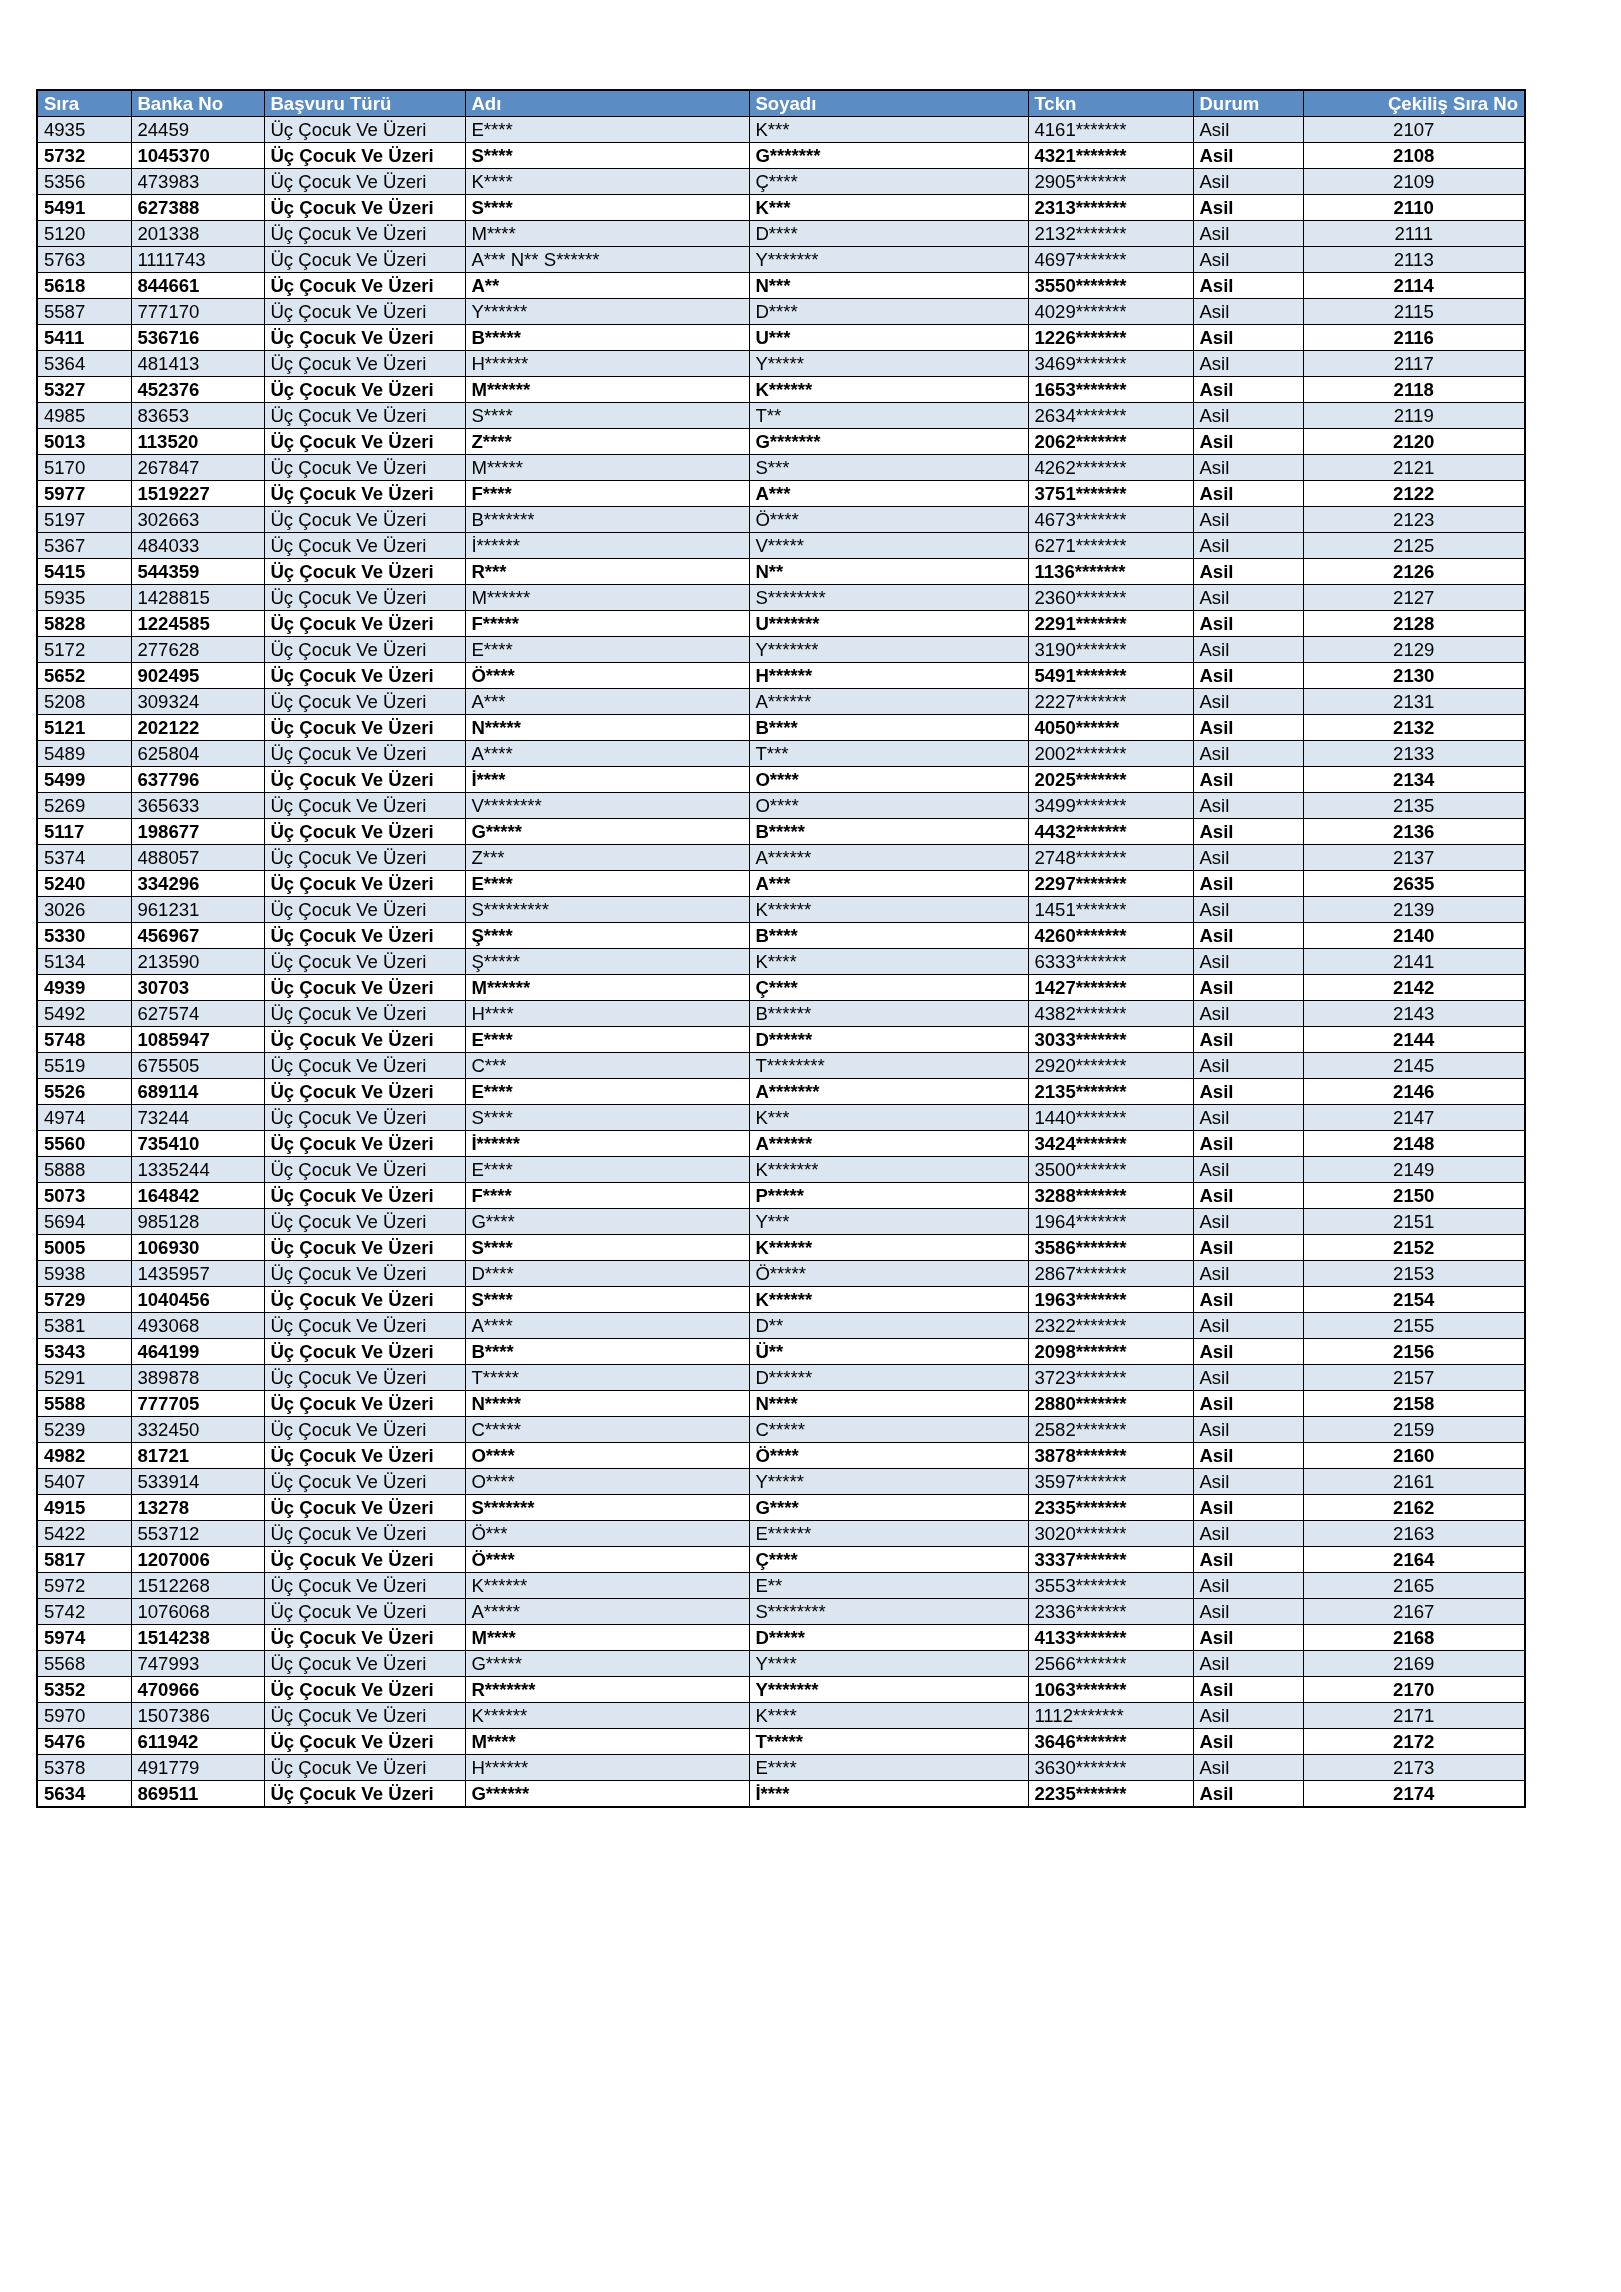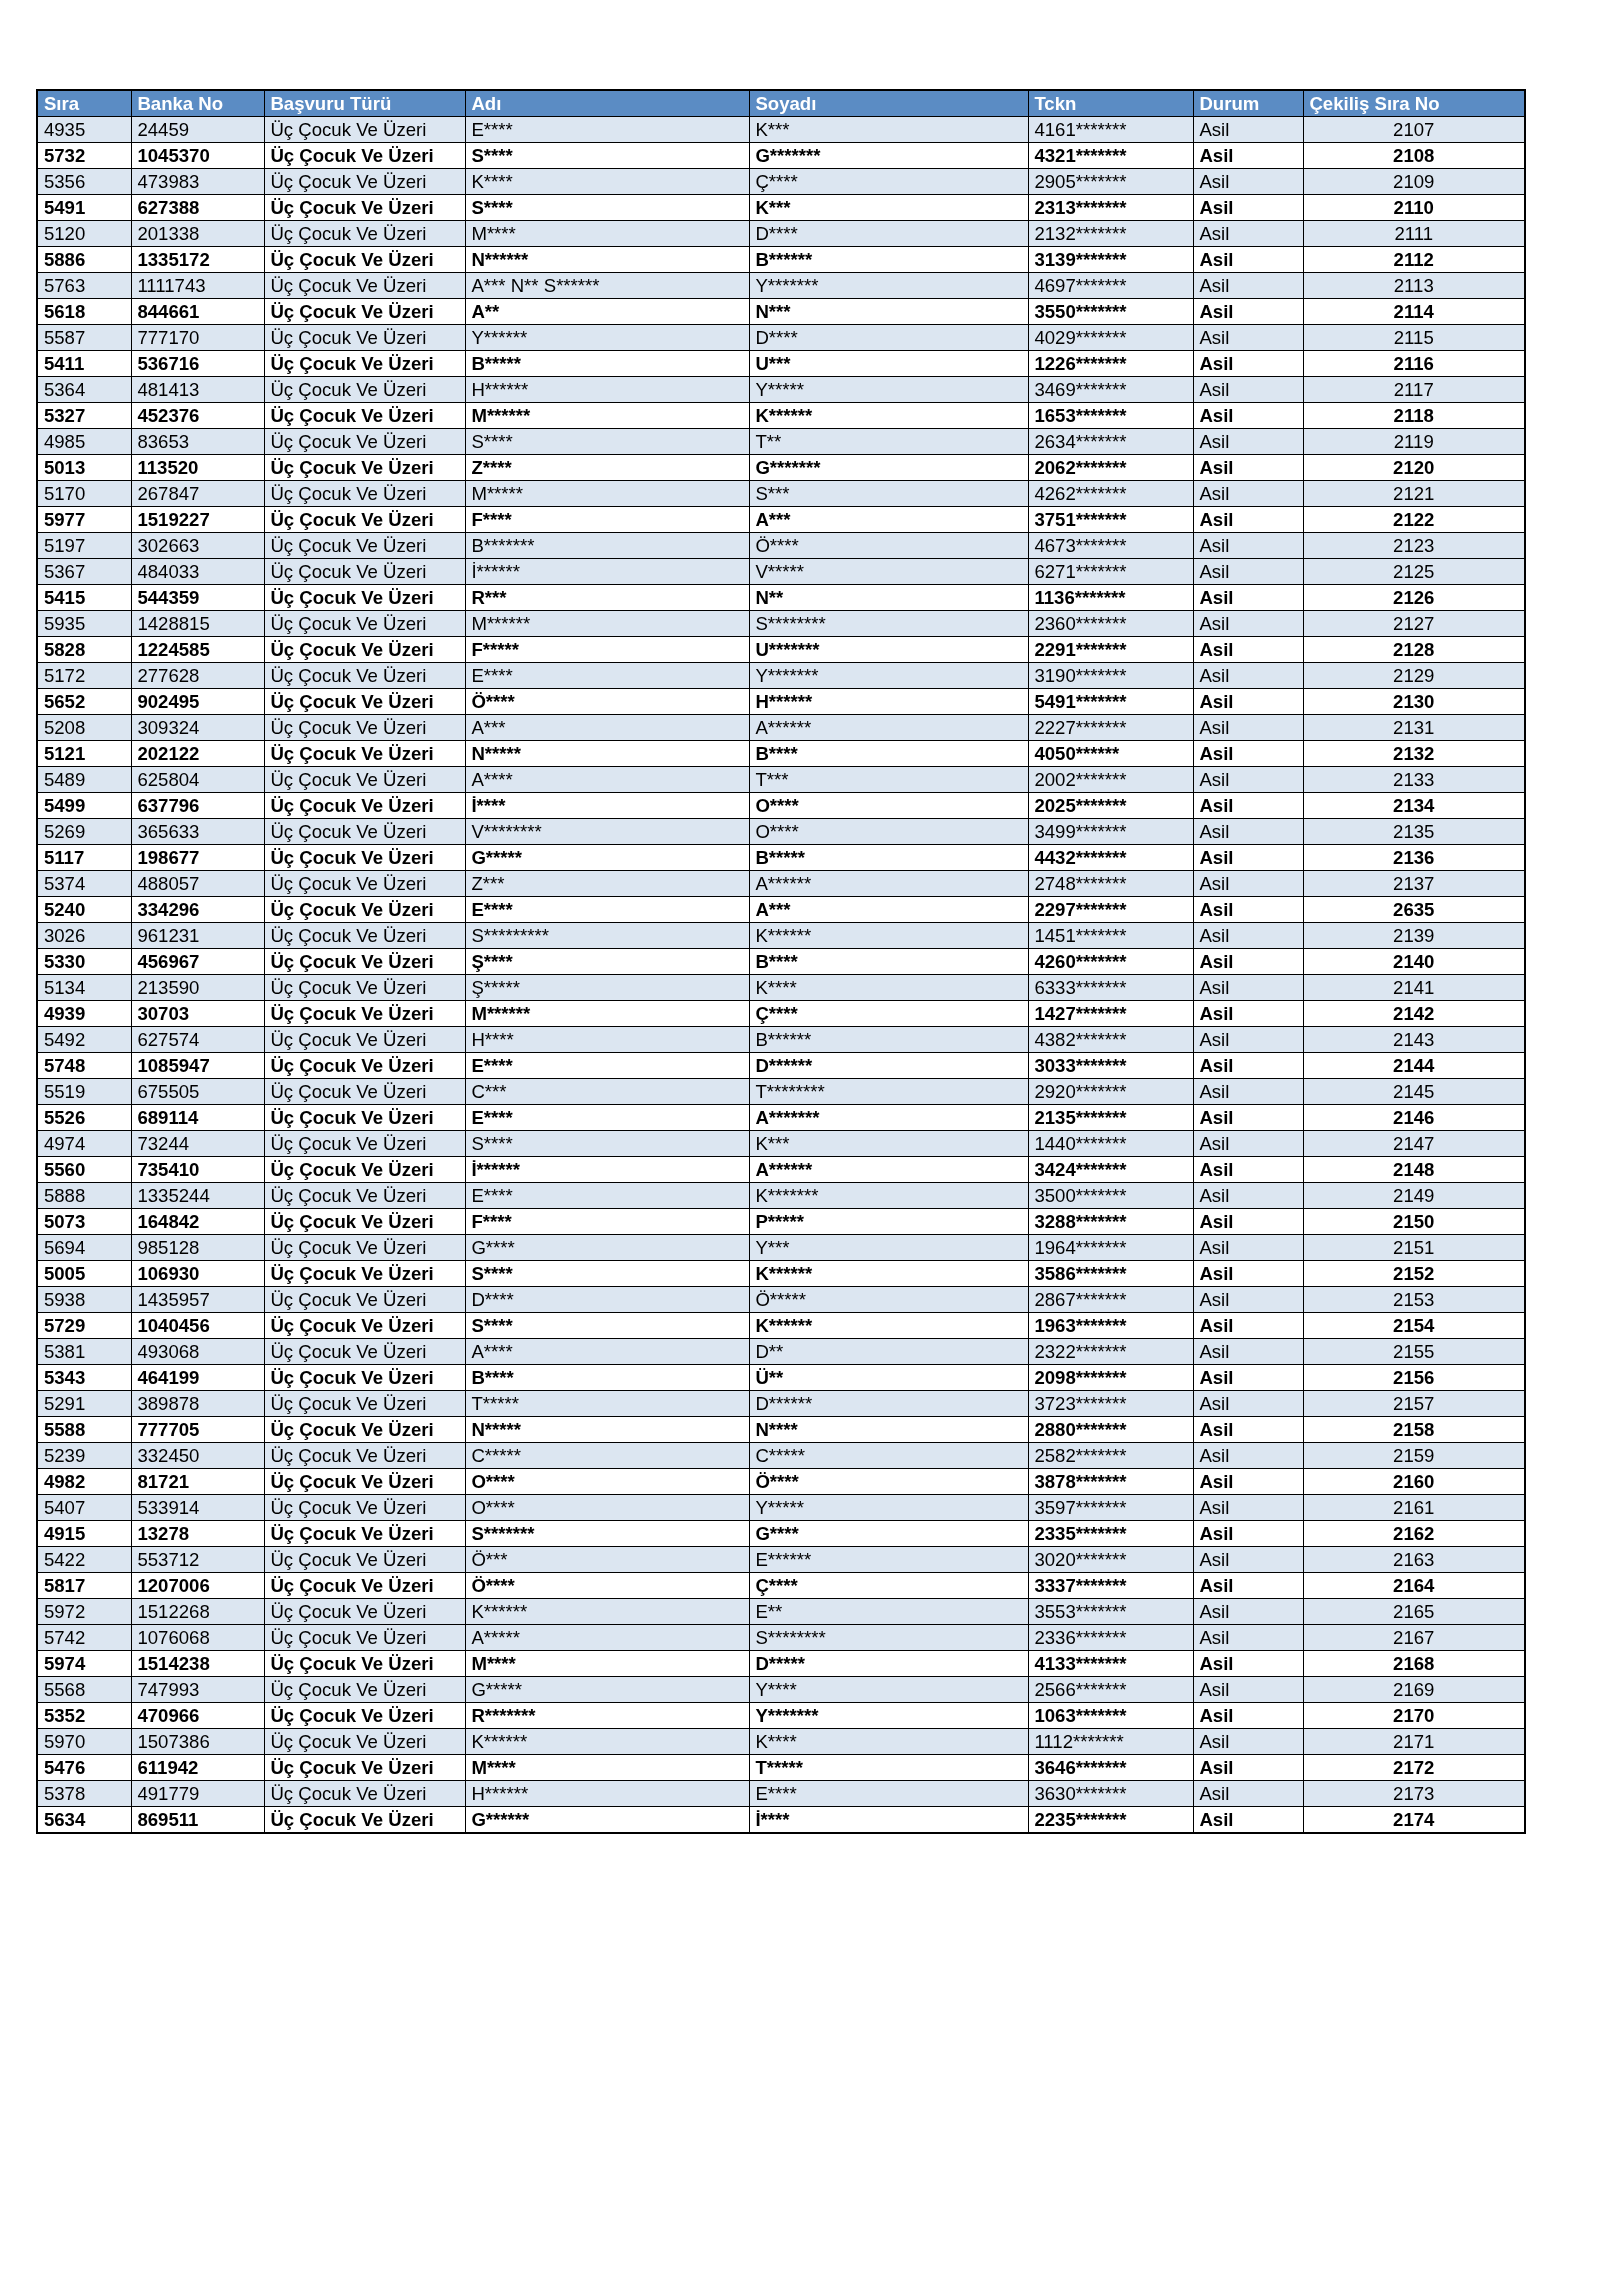--- a/index.html
+++ b/index.html
@@ -44,21 +44,21 @@
     color: #ffffff;
     font-weight: bold;
     text-align: left;
     height: 51px;
     line-height: 51px;
     font-size: 19.6px;
     vertical-align: bottom;
     padding-bottom: 2.9px;
     border: 1px solid #000000;
   }
-  thead th.center { text-align: left; margin-left: 15px; }
+  thead th.center { text-align: right; margin-left: 15px; }
 
   
   col.c-sira     { width: 94px; }
   col.c-banka    { width: 133px; }
   col.c-basvuru  { width: 201px; }
   col.c-adi      { width: 284px; }
   col.c-soyadi   { width: 279px; }
   col.c-tckn     { width: 165px; }
   col.c-durum    { width: 110px; }
   col.c-cekilis  { width: 222px; }
@@ -139,30 +139,20 @@
         <tr class="odd">
           <td>5120</td>
           <td>201338</td>
           <td>Üç Çocuk Ve Üzeri</td>
           <td>M****</td>
           <td>D****</td>
           <td>2132*******</td>
           <td>Asil</td>
           <td class="center">2111</td>
         </tr>
-        <tr class="even">
-          <td>5886</td>
-          <td>1335172</td>
-          <td>Üç Çocuk Ve Üzeri</td>
-          <td>N******</td>
-          <td>B******</td>
-          <td>3139*******</td>
-          <td>Asil</td>
-          <td class="center">2112</td>
-        </tr>
         <tr class="odd">
           <td>5763</td>
           <td>1111743</td>
           <td>Üç Çocuk Ve Üzeri</td>
           <td>A*** N** S******</td>
           <td>Y*******</td>
           <td>4697*******</td>
           <td>Asil</td>
           <td class="center">2113</td>
         </tr>

